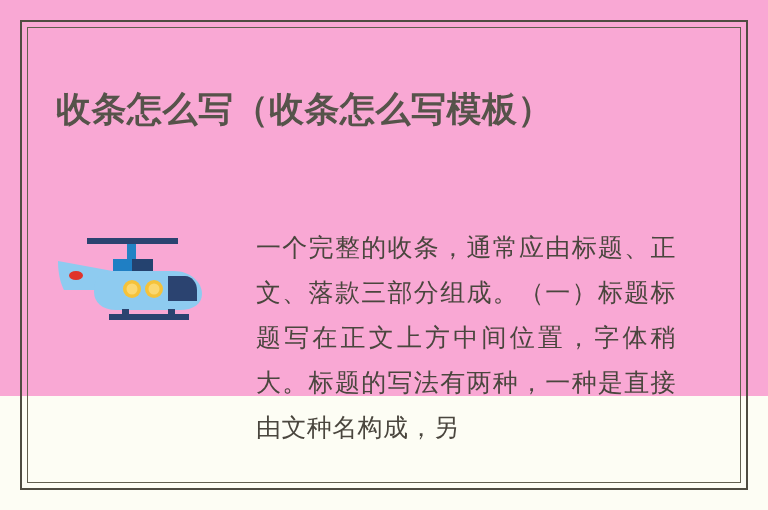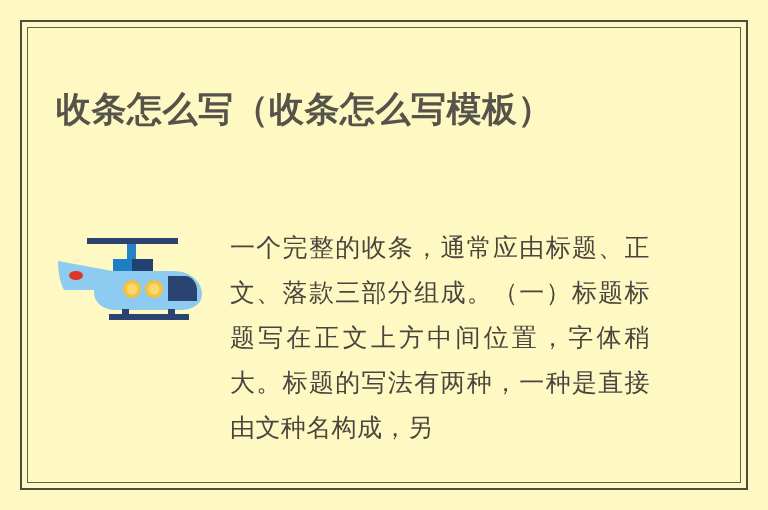--- a/index.html
+++ b/index.html
@@ -10,22 +10,22 @@
     width: 768px;
     height: 510px;
     background: #fdfdf4;
     font-family: "Liberation Sans", "DejaVu Sans", sans-serif;
     overflow: hidden;
   }
 
   .page {
     position: relative;
     width: 768px;
-    height: 510px;
-    background: #fef9c3;
+    height: 396px;
+    background: #f9a8d4;
     box-sizing: border-box;
   }
 
   
   .frame-outer {
     position: absolute;
     left: 20px;
     top: 20px;
     width: 728px;
     height: 470px;
@@ -90,20 +90,21 @@
     line-height: 45px;
     color: #4a463e;
     font-family: Liberation Serif, serif;
     text-align: justify;
     text-justify: inter-character;
     letter-spacing: 0.4px;
     word-break: break-all;
     max-width: 420px;
     overflow: hidden;
     max-height: 272px;
+    margin-left: 26px;
   }
 </style>
 </head>
 <body>
 
 <div class="page">
 
   <div class="frame-outer"></div>
   <div class="frame-inner"></div>
 

